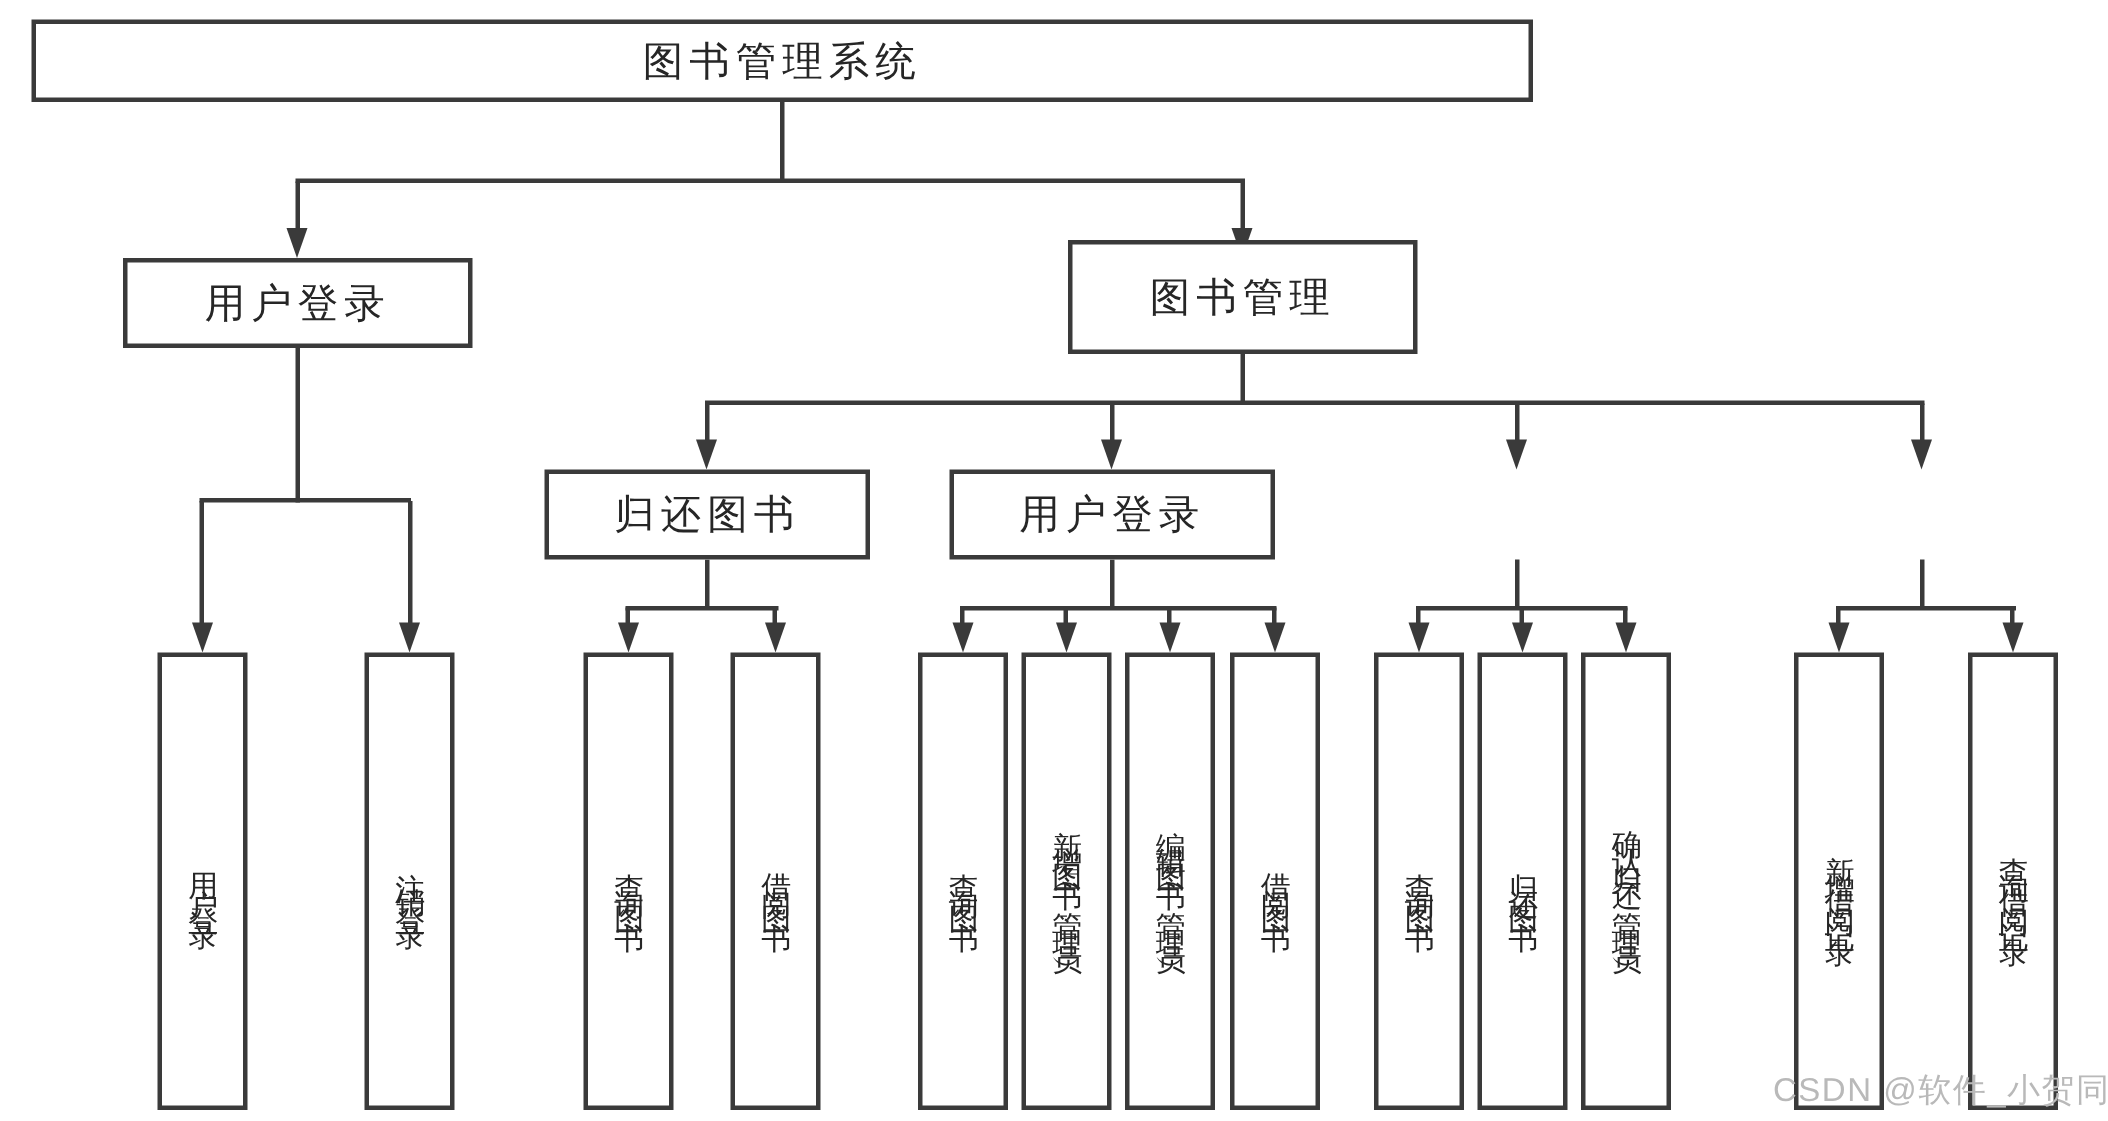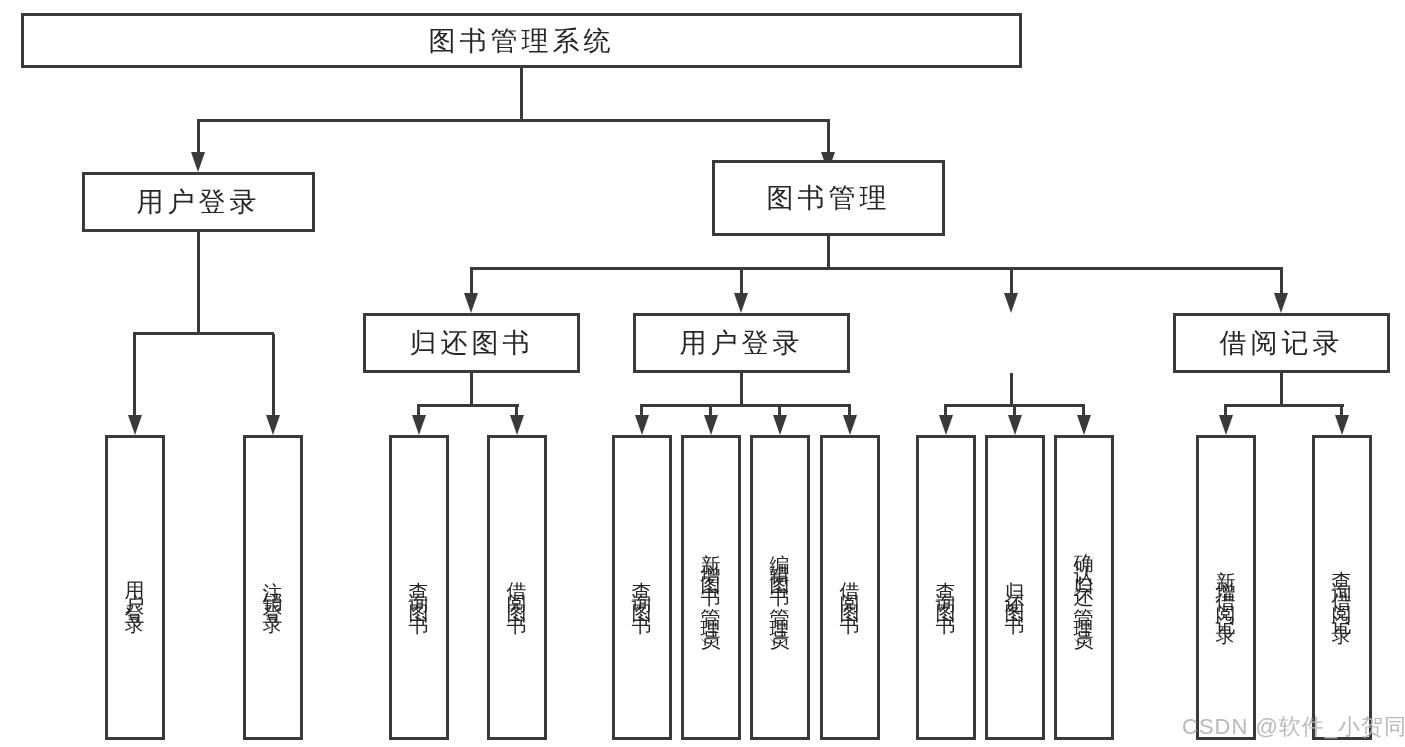--- a/index.html
+++ b/index.html
@@ -42,23 +42,20 @@
   </div>
   <div class="box" style="left:712px;top:160px;width:233px;height:76px">
     <span class="hlbl">图书管理</span>
   </div>
 
   <div class="box" style="left:363px;top:313px;width:217px;height:60px">
     <span class="hlbl">归还图书</span>
   </div>
   <div class="box" style="left:633px;top:313px;width:217px;height:60px">
     <span class="hlbl">用户登录</span>
-  </div>
-  <div class="box" style="left:1173px;top:313px;width:217px;height:60px">
-    <span class="hlbl">借阅记录</span>
   </div>
 
   <div class="box leaf" style="left:105px">
     <span class="vlbl">用户登录</span>
   </div>
   <div class="box leaf" style="left:243px">
     <span class="vlbl">注销登录</span>
   </div>
 
   <div class="box leaf" style="left:389px">

